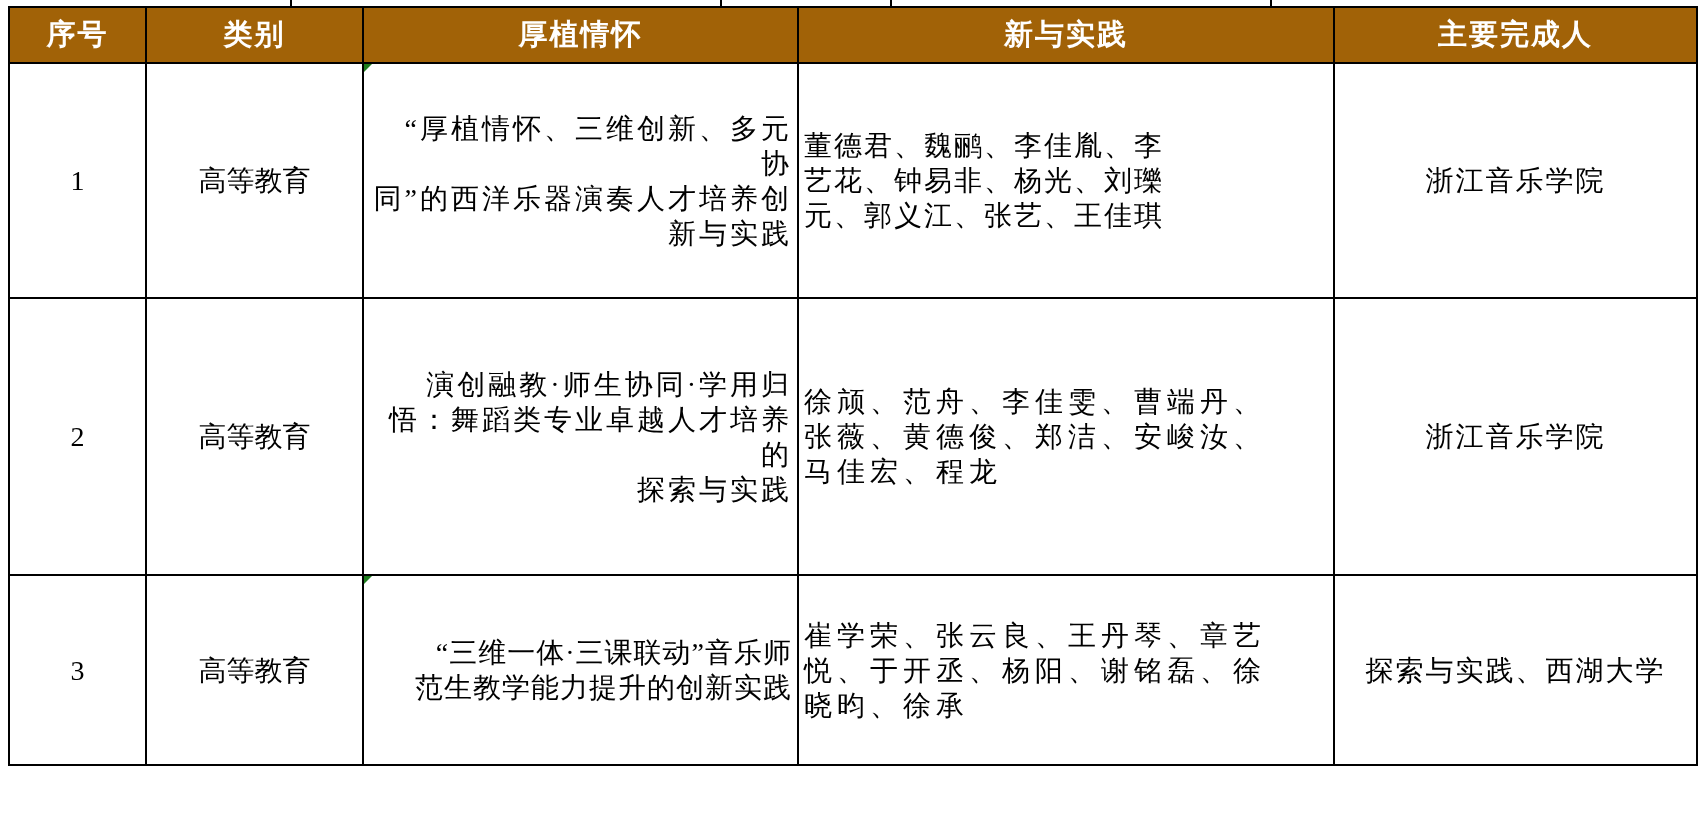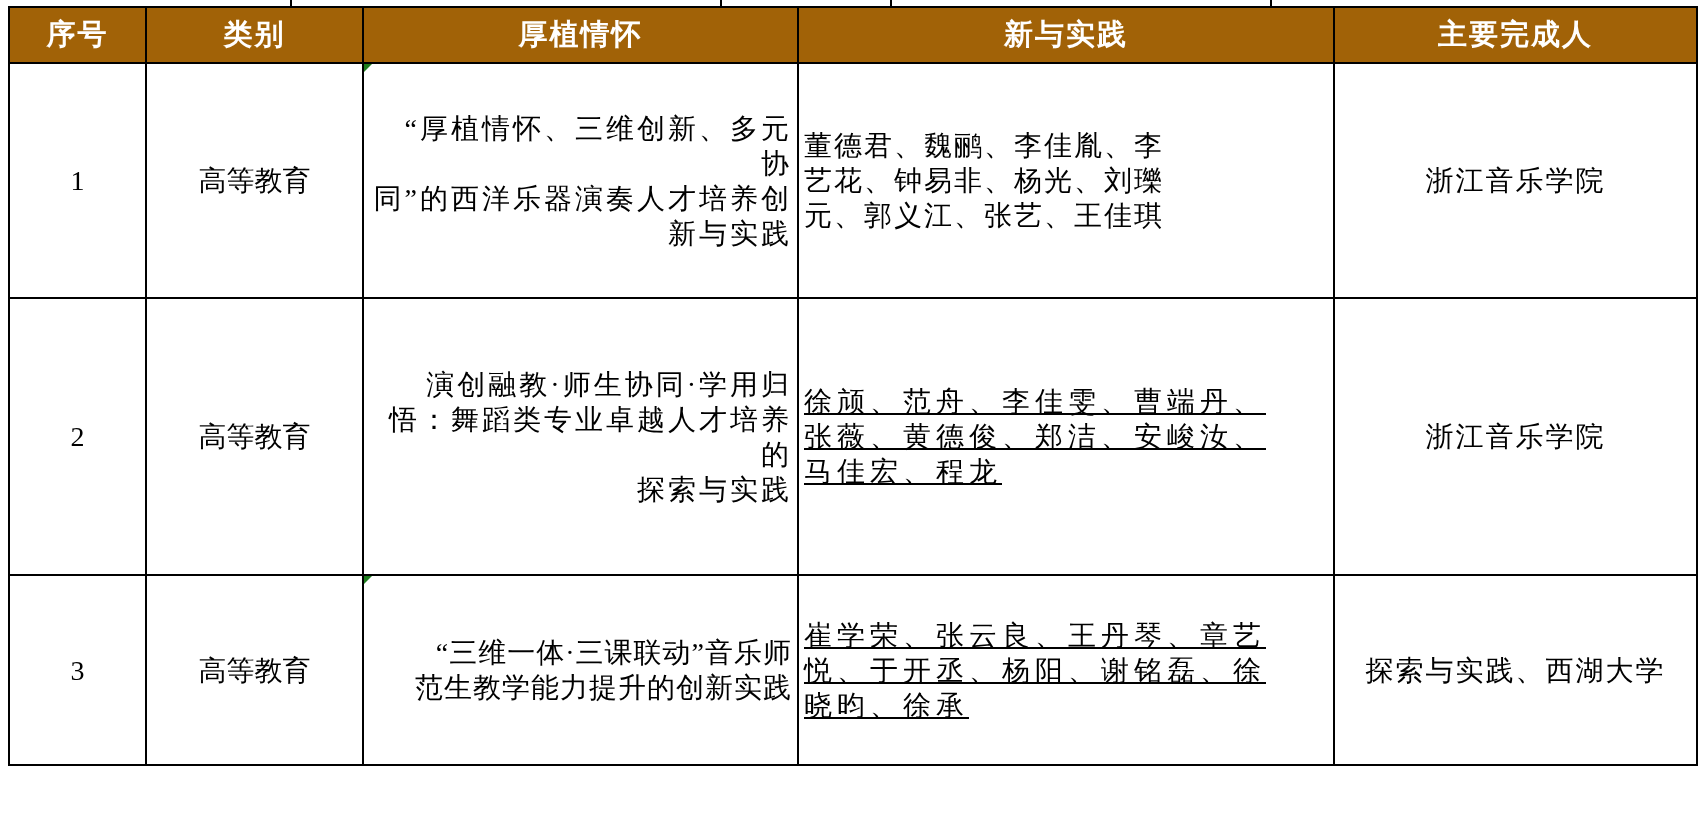--- a/index.html
+++ b/index.html
@@ -13,21 +13,21 @@
         overflow:hidden;}
   thead th{height:54px;background:#a16207;color:#fff;font-weight:bold;font-size:29px;
         text-align:center;letter-spacing:2px;}
   td{font-size:28px;line-height:35px;}
   .h-r1 td{height:233px;}
   .h-r2 td{height:275px;}
   .h-r3 td{height:188px;}
   .c-center{text-align:center;}
   .c-name{text-align:right;letter-spacing:3px;position:relative;}
   .c-name.ls1{letter-spacing:1px;}
-  .c-contrib{text-align:left;letter-spacing:5px;text-decoration:underline;}
+  .c-contrib{text-align:left;letter-spacing:5px;}
   .c-contrib-center{letter-spacing:2px;}
   .c-unit{text-align:center;letter-spacing:2px;border-radius:25px;}
   .pre{white-space:pre-line;}
   .flag{position:absolute;top:0;left:0;width:0;height:0;
         border-top:8px solid #1E7D1E;border-right:8px solid transparent;}
 </style>
 </head>
 <body>
 
 <div id="page">

